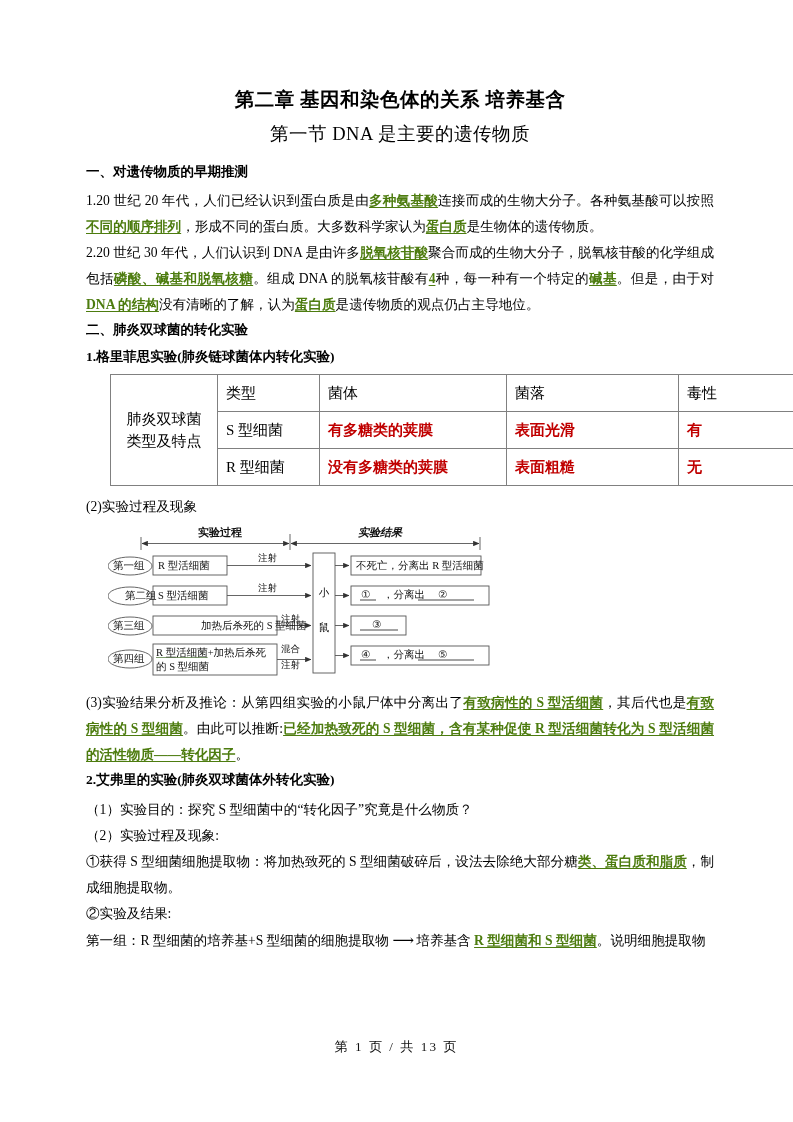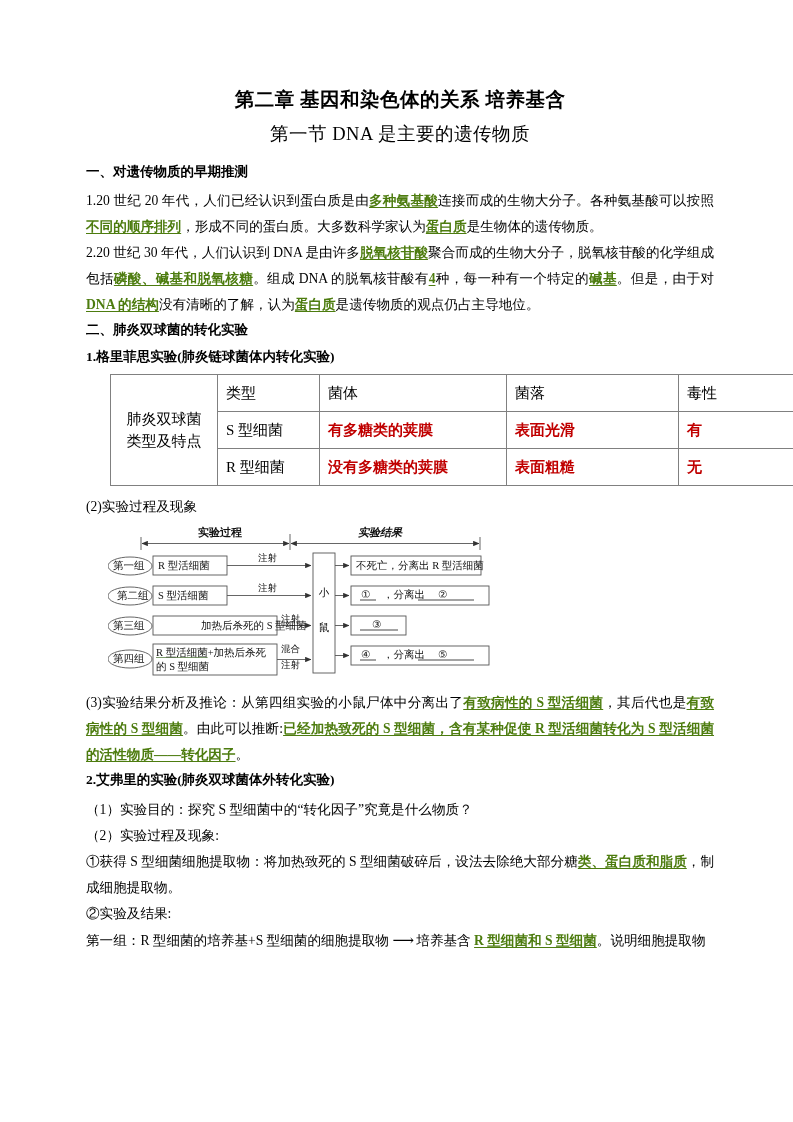--- a/index.html
+++ b/index.html
@@ -231,21 +231,21 @@
           <line x1="252" y1="104" x2="290" y2="104" stroke="#333"></line>
           <line x1="252" y1="134" x2="268" y2="134" stroke="#333"></line>
           <line x1="310" y1="134" x2="366" y2="134" stroke="#333"></line>
         </g>
       </svg>
 
       <div class="d-txt d-hdr" style="left:90px; top:0px;">实验过程</div>
       <div class="d-txt d-hdr" style="left:250px; top:0px;font-style:italic;">实验结果</div>
 
       <div class="d-txt d-grp" style="left:5px; top:34px;">第一组</div>
-      <div class="d-txt d-grp" style="left:9px; top:64px;font-family:Liberation Mono, monospace;">第二组</div>
+      <div class="d-txt d-grp" style="left:17px; top:64px;font-family:Liberation Mono, monospace;">第二组</div>
       <div class="d-txt d-grp" style="left:5px; top:94px;">第三组</div>
       <div class="d-txt d-grp" style="left:5px; top:127px;">第四组</div>
 
       <div class="d-txt d-box-txt" style="left:50px; top:34px;">R 型活细菌</div>
       <div class="d-txt d-box-txt" style="left:50px; top:64px;">S 型活细菌</div>
       <div class="d-txt d-box-txt" style="left:50px; top:94px;margin-left:43px;">加热后杀死的 S 型细菌</div>
       <div class="d-txt d-box-txt" style="left:48px; top:121px;"><span class="ug">R 型活细菌</span><span>+加热后杀死</span></div>
       <div class="d-txt d-box-txt" style="left:48px; top:135px;">的 S 型细菌</div>
 
       <div class="d-txt d-small" style="left:150px; top:27px;">注射</div>
@@ -276,13 +276,14 @@
     <p class="para">（2）实验过程及现象:</p>
 
     <p class="para"><span>①获得 S 型细菌细胞提取物：将加热致死的 S 型细菌破碎后，设法去除绝大部分糖</span><span class="r">类、蛋白质和脂质</span><span>，制成细胞提取物。</span></p>
 
     <p class="para">②实验及结果:</p>
 
     <p class="para"><span>第一组：R 型细菌的培养基+S 型细菌的细胞提取物 </span><span style="font-size:15px;letter-spacing:-1px;">⟶</span><span> 培养基含 </span><span class="r">R 型细菌和 S 型细菌</span><span>。说明细胞提取物</span></p>
 
   </div>
 
+  <div class="footer">第 1 页 / 共 13 页</div>
 </div>
 
 </body></html>

